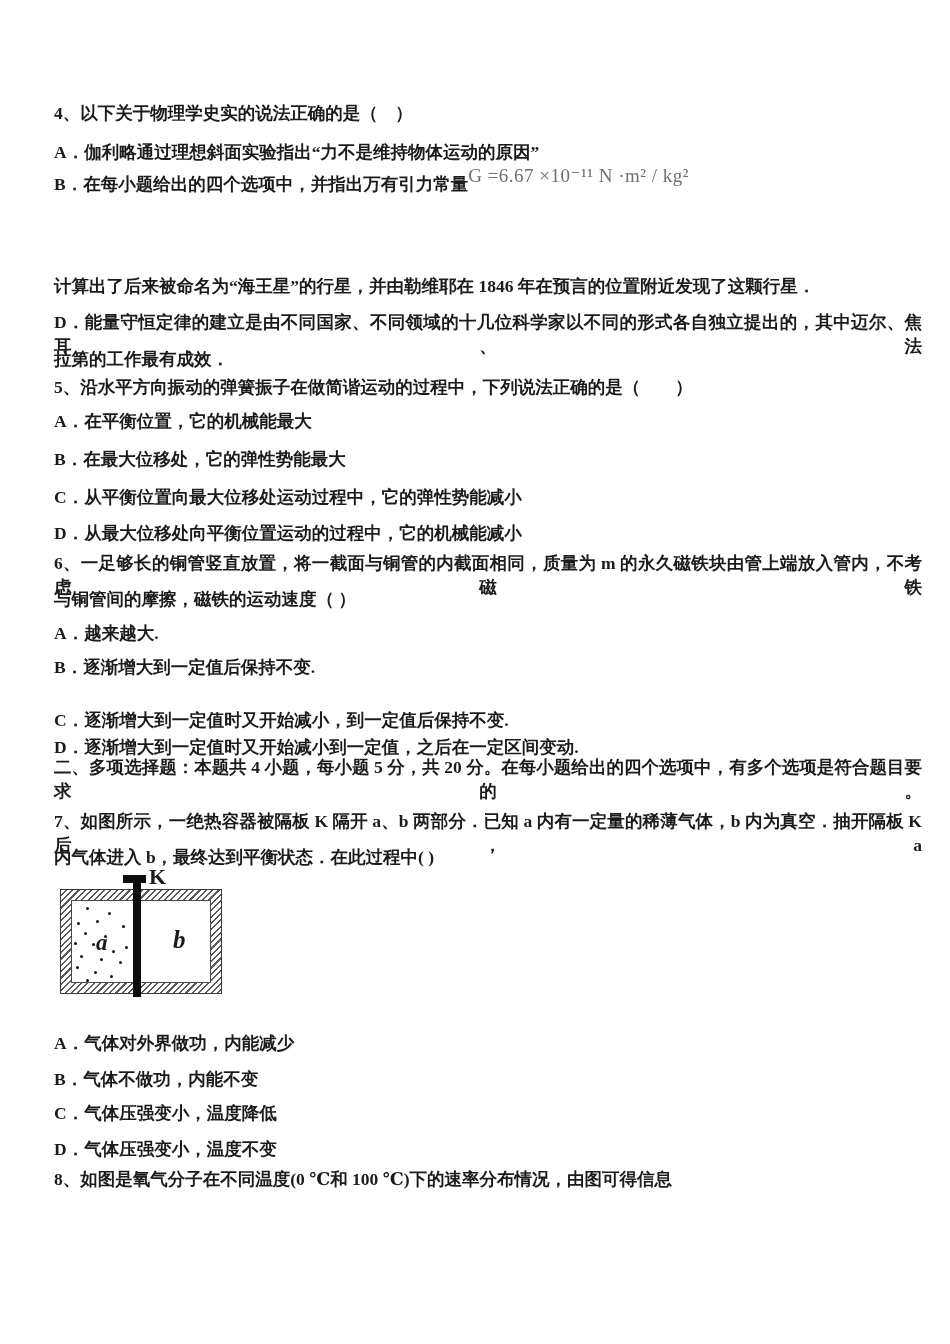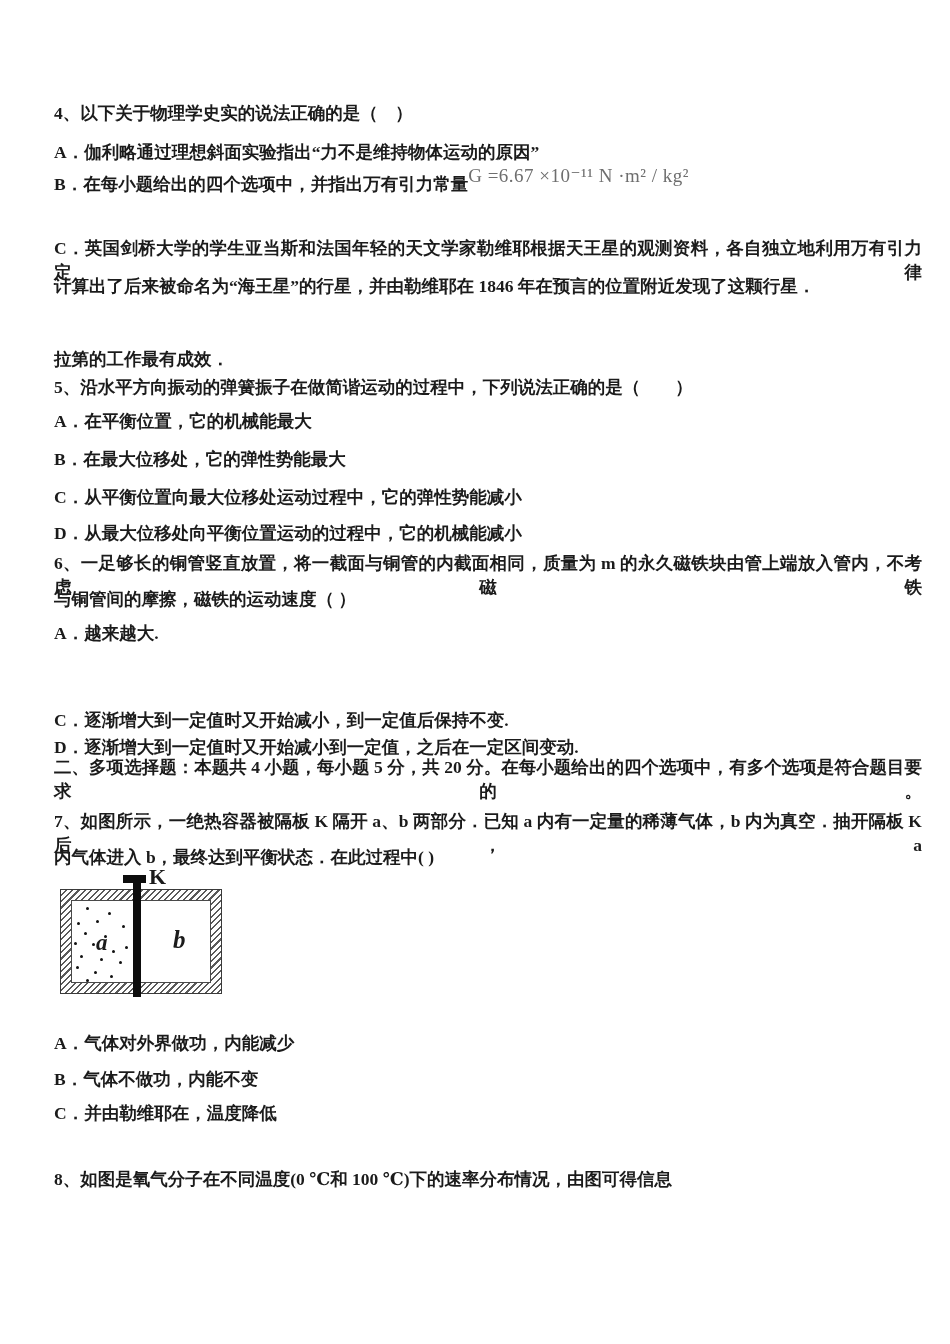--- a/index.html
+++ b/index.html
@@ -135,33 +135,34 @@
 <body>
 
 <div id="page">
 
   <div class="line" style="top:101px">4、以下关于物理学史实的说法正确的是（　）</div>
   <div class="line" style="top:140px">A．伽利略通过理想斜面实验指出“力不是维持物体运动的原因”</div>
   <div class="brow" style="top:172px">
     <span class="btxt">B．在每小题给出的四个选项中，并指出万有引力常量</span>
     <span class="formula">G =6.67 ×10⁻¹¹ N ·m² / kg²</span>
   </div>
-  <div class="line just" style="top:236px">C．英国剑桥大学的学生亚当斯和法国年轻的天文学家勒维耶根据天王星的观测资料，各自独立地利用万有引力定律</div>
   <div class="line" style="top:274px">计算出了后来被命名为“海王星”的行星，并由勒维耶在 1846 年在预言的位置附近发现了这颗行星．</div>
+  <div class="line just" style="top:310px">D．能量守恒定律的建立是由不同国家、不同领域的十几位科学家以不同的形式各自独立提出的，其中迈尔、焦耳、法</div>
   <div class="line" style="top:347px">拉第的工作最有成效．</div>
 
   <div class="line" style="top:375px">5、沿水平方向振动的弹簧振子在做简谐运动的过程中，下列说法正确的是（　　）</div>
   <div class="line" style="top:409px">A．在平衡位置，它的机械能最大</div>
   <div class="line" style="top:447px">B．在最大位移处，它的弹性势能最大</div>
   <div class="line" style="top:485px">C．从平衡位置向最大位移处运动过程中，它的弹性势能减小</div>
   <div class="line" style="top:521px">D．从最大位移处向平衡位置运动的过程中，它的机械能减小</div>
 
   <div class="line just" style="top:551px">6、一足够长的铜管竖直放置，将一截面与铜管的内截面相同，质量为 m 的永久磁铁块由管上端放入管内，不考虑磁铁</div>
   <div class="line" style="top:587px">与铜管间的摩擦，磁铁的运动速度（ ）</div>
   <div class="line" style="top:621px">A．越来越大.</div>
+  <div class="line" style="top:655px">B．逐渐增大到一定值后保持不变.</div>
   <div class="line" style="top:708px">C．逐渐增大到一定值时又开始减小，到一定值后保持不变.</div>
   <div class="line" style="top:735px">D．逐渐增大到一定值时又开始减小到一定值，之后在一定区间变动.</div>
 
   <div class="line just" style="top:755px">二、多项选择题：本题共 4 小题，每小题 5 分，共 20 分。在每小题给出的四个选项中，有多个选项是符合题目要求的。</div>
 
   <div class="line just" style="top:809px">7、如图所示，一绝热容器被隔板 K 隔开 a、b 两部分．已知 a 内有一定量的稀薄气体，b 内为真空．抽开隔板 K 后，a</div>
   <div class="line" style="top:845px">内气体进入 b，最终达到平衡状态．在此过程中( )</div>
 
   <div class="diagram">
     <div class="k-handle"></div>
@@ -189,17 +190,18 @@
         <div class="dot" style="left: 65%; top: 90%;"></div>
         <div class="dot" style="left: 25%; top: 95%;"></div>
       </div>
     <div class="partition"></div>
     <div class="chamber-label label-a">a</div>
     <div class="chamber-label label-b">b</div>
   </div>
 
   <div class="line" style="top:1031px">A．气体对外界做功，内能减少</div>
   <div class="line" style="top:1067px">B．气体不做功，内能不变</div>
-  <div class="line" style="top:1101px">C．并由勒维耶在，温度降低</div>
+  <div class="line" style="top:1101px">C．气体压强变小，温度降低</div>
+  <div class="line" style="top:1137px">D．气体压强变小，温度不变</div>
 
   <div class="line" style="top:1167px">8、如图是氧气分子在不同温度(0 ℃和 100 ℃)下的速率分布情况，由图可得信息</div>
 
 </div>
 
 </body></html>

